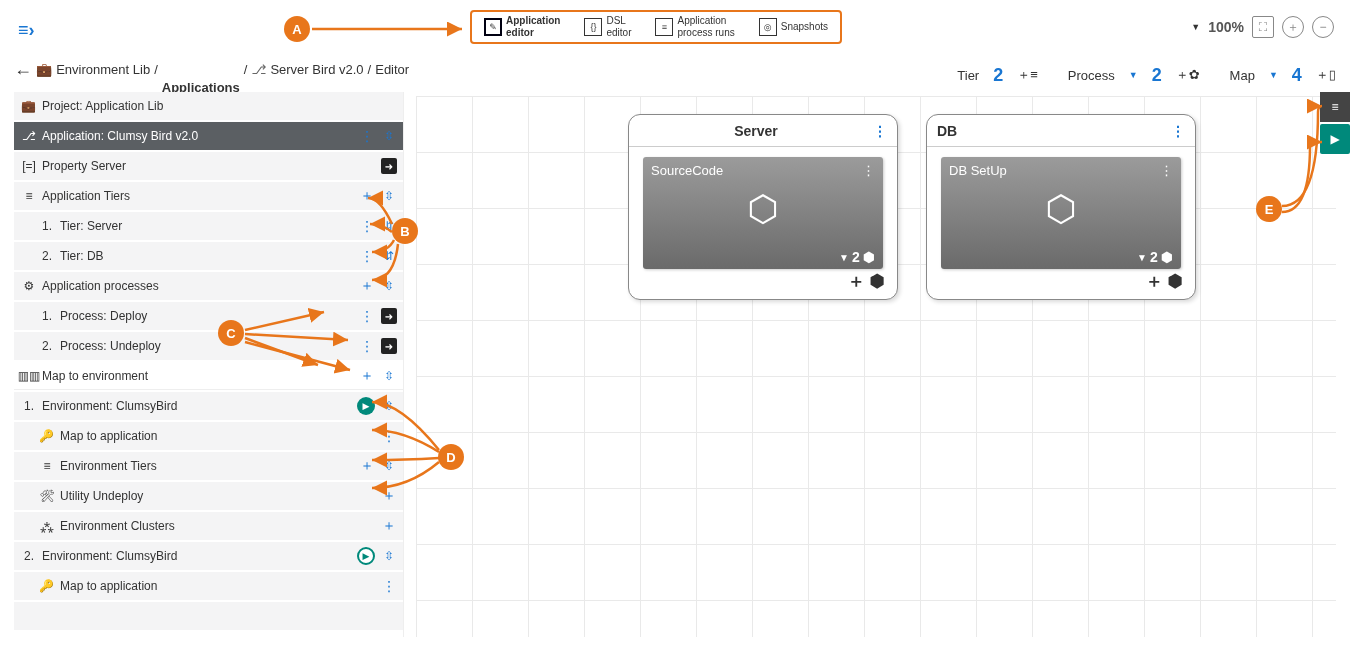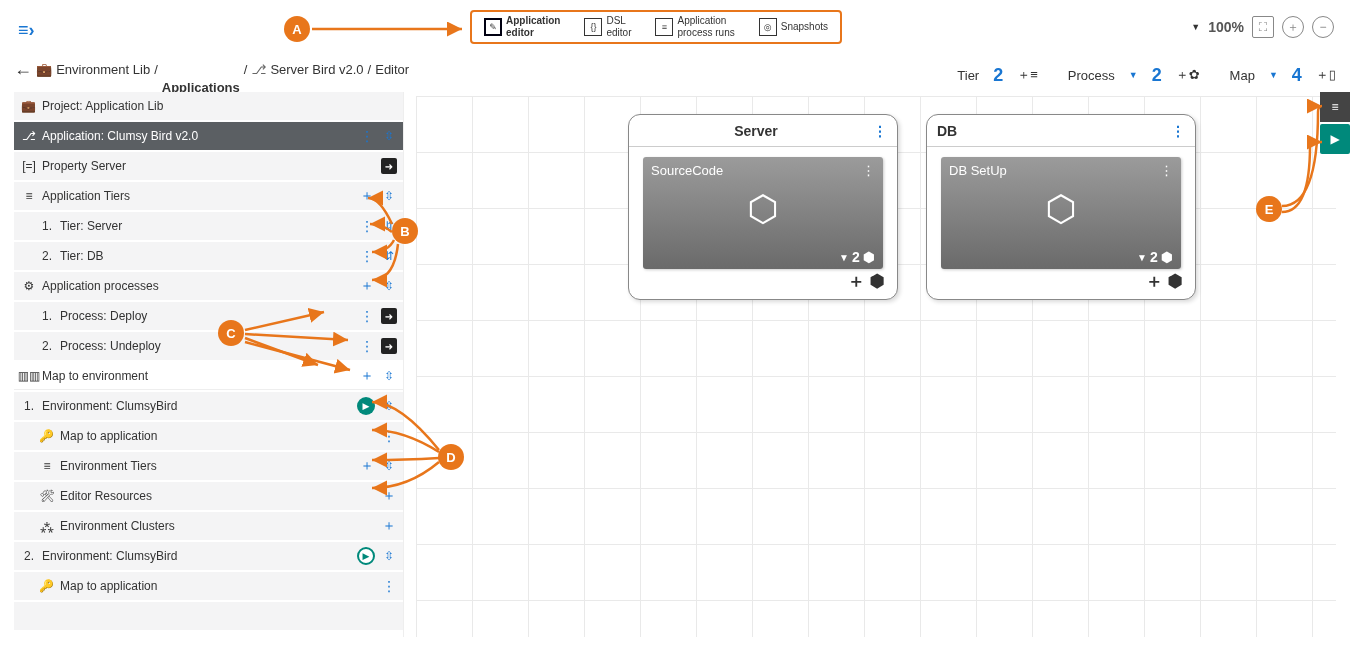--- a/index.html
+++ b/index.html
@@ -250,21 +250,21 @@
         <span class="row-icon">≡</span>
         <span>Environment Tiers</span>
         <span class="actions">
           <span class="act">＋</span>
           <span class="act updown">⇳</span>
         </span>
       </div>
       <div class="tree-row light">
         <span class="indent-1"></span>
         <span class="row-icon">🛠</span>
-        <span>Editor Resources</span>
+        <span>Utility Undeploy</span>
         <span class="actions">
           <span class="act">＋</span>
         </span>
       </div>
       <div class="tree-row light">
         <span class="indent-1"></span>
         <span class="row-icon">⁂</span>
         <span>Environment Clusters</span>
         <span class="actions">
           <span class="act">＋</span>

